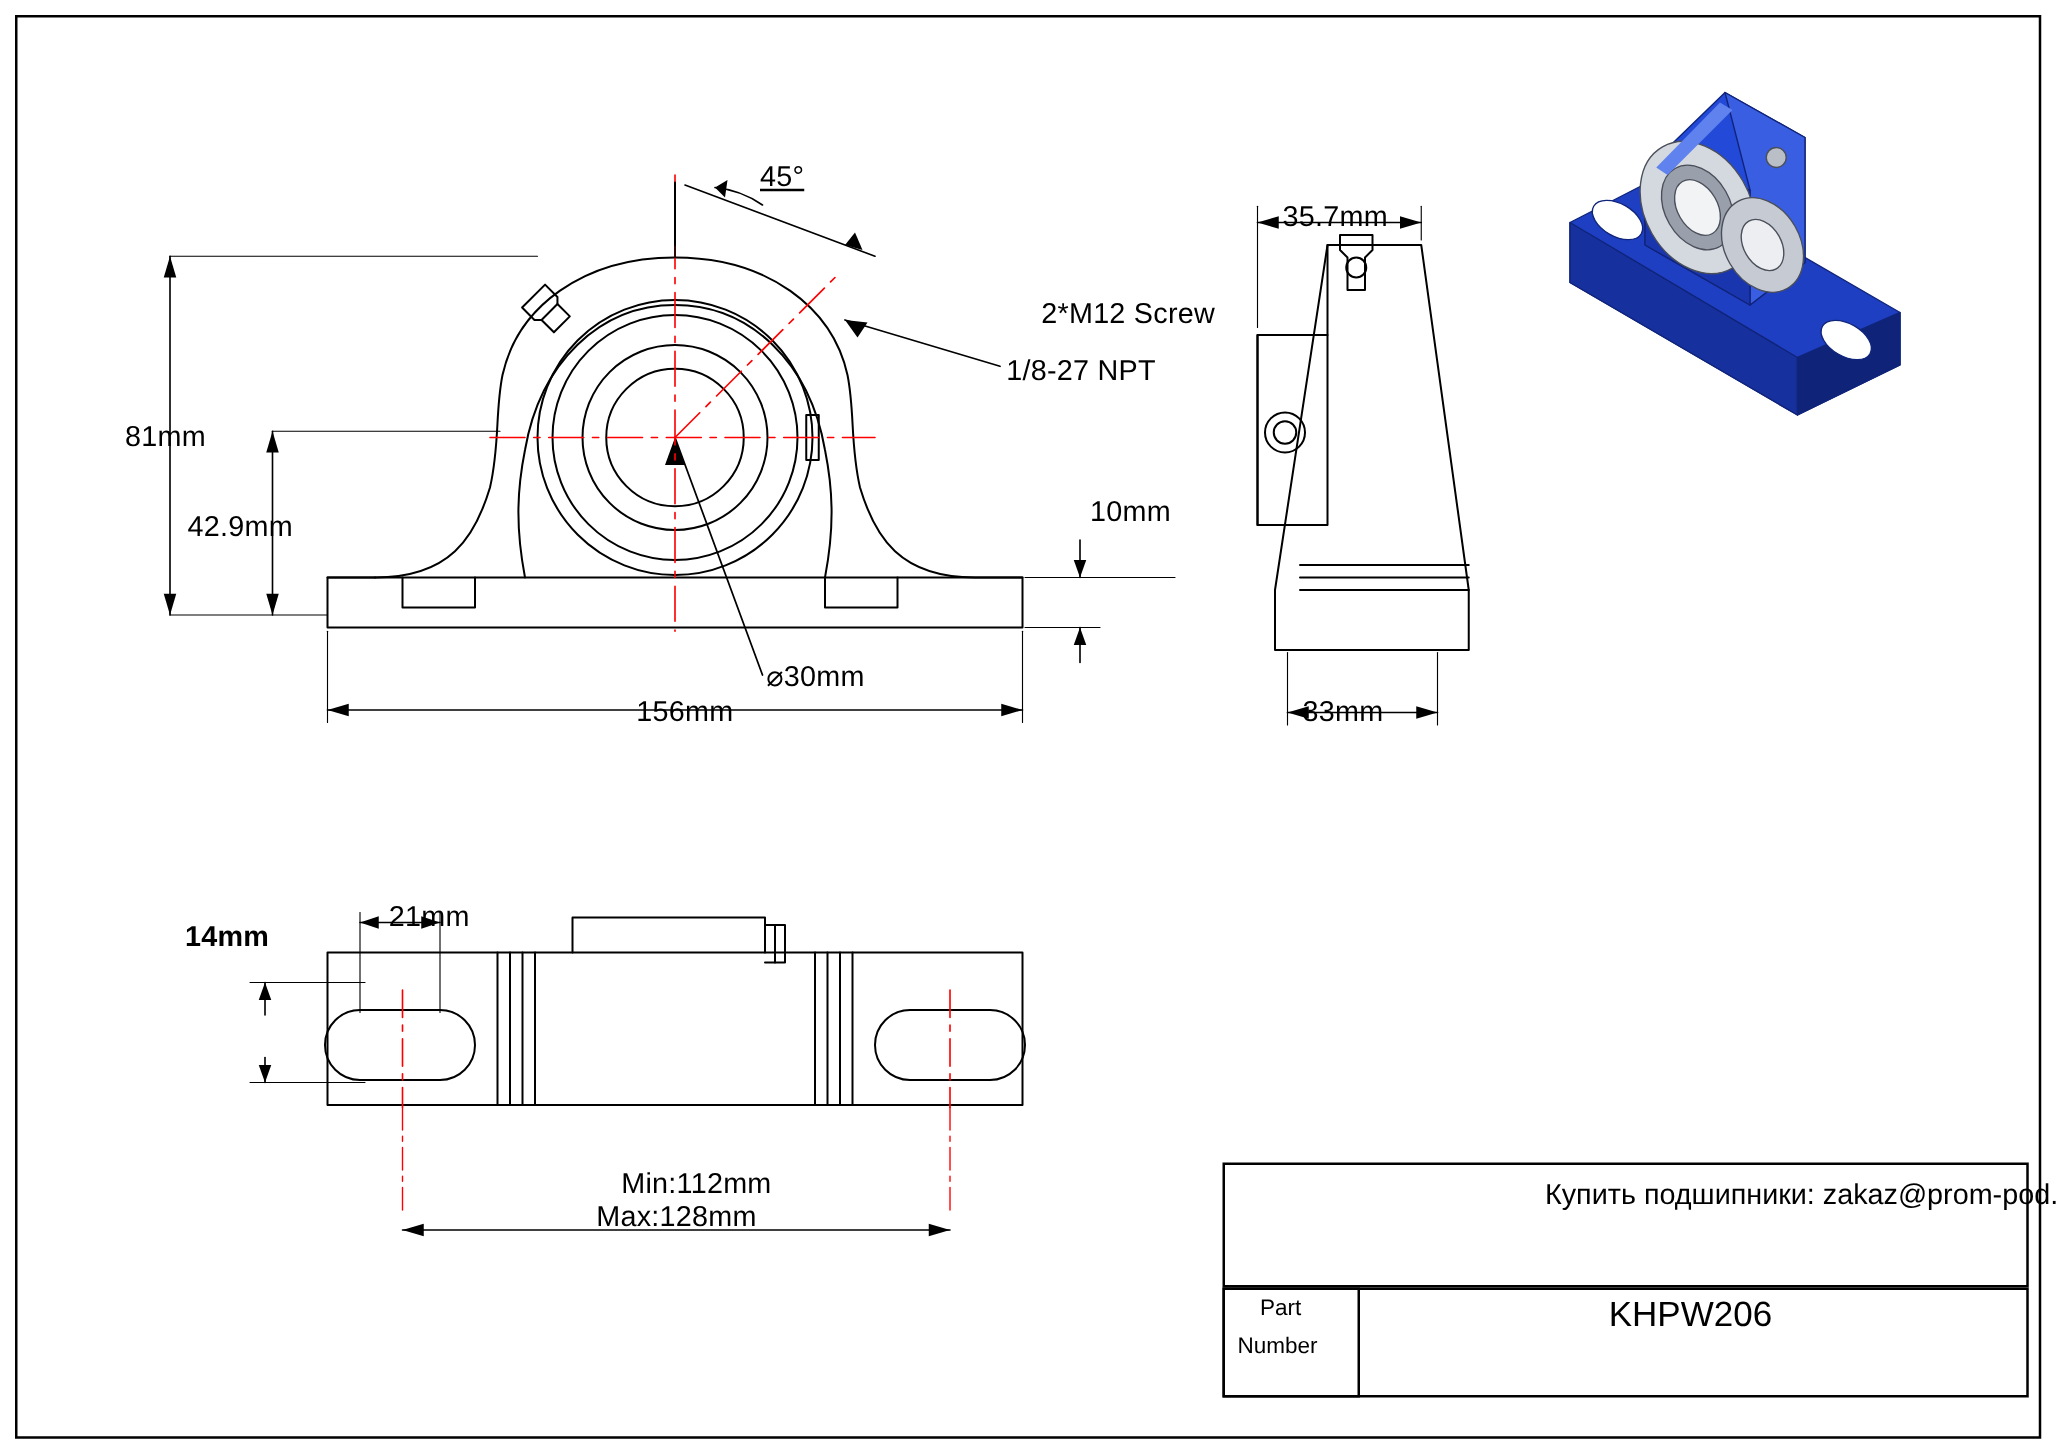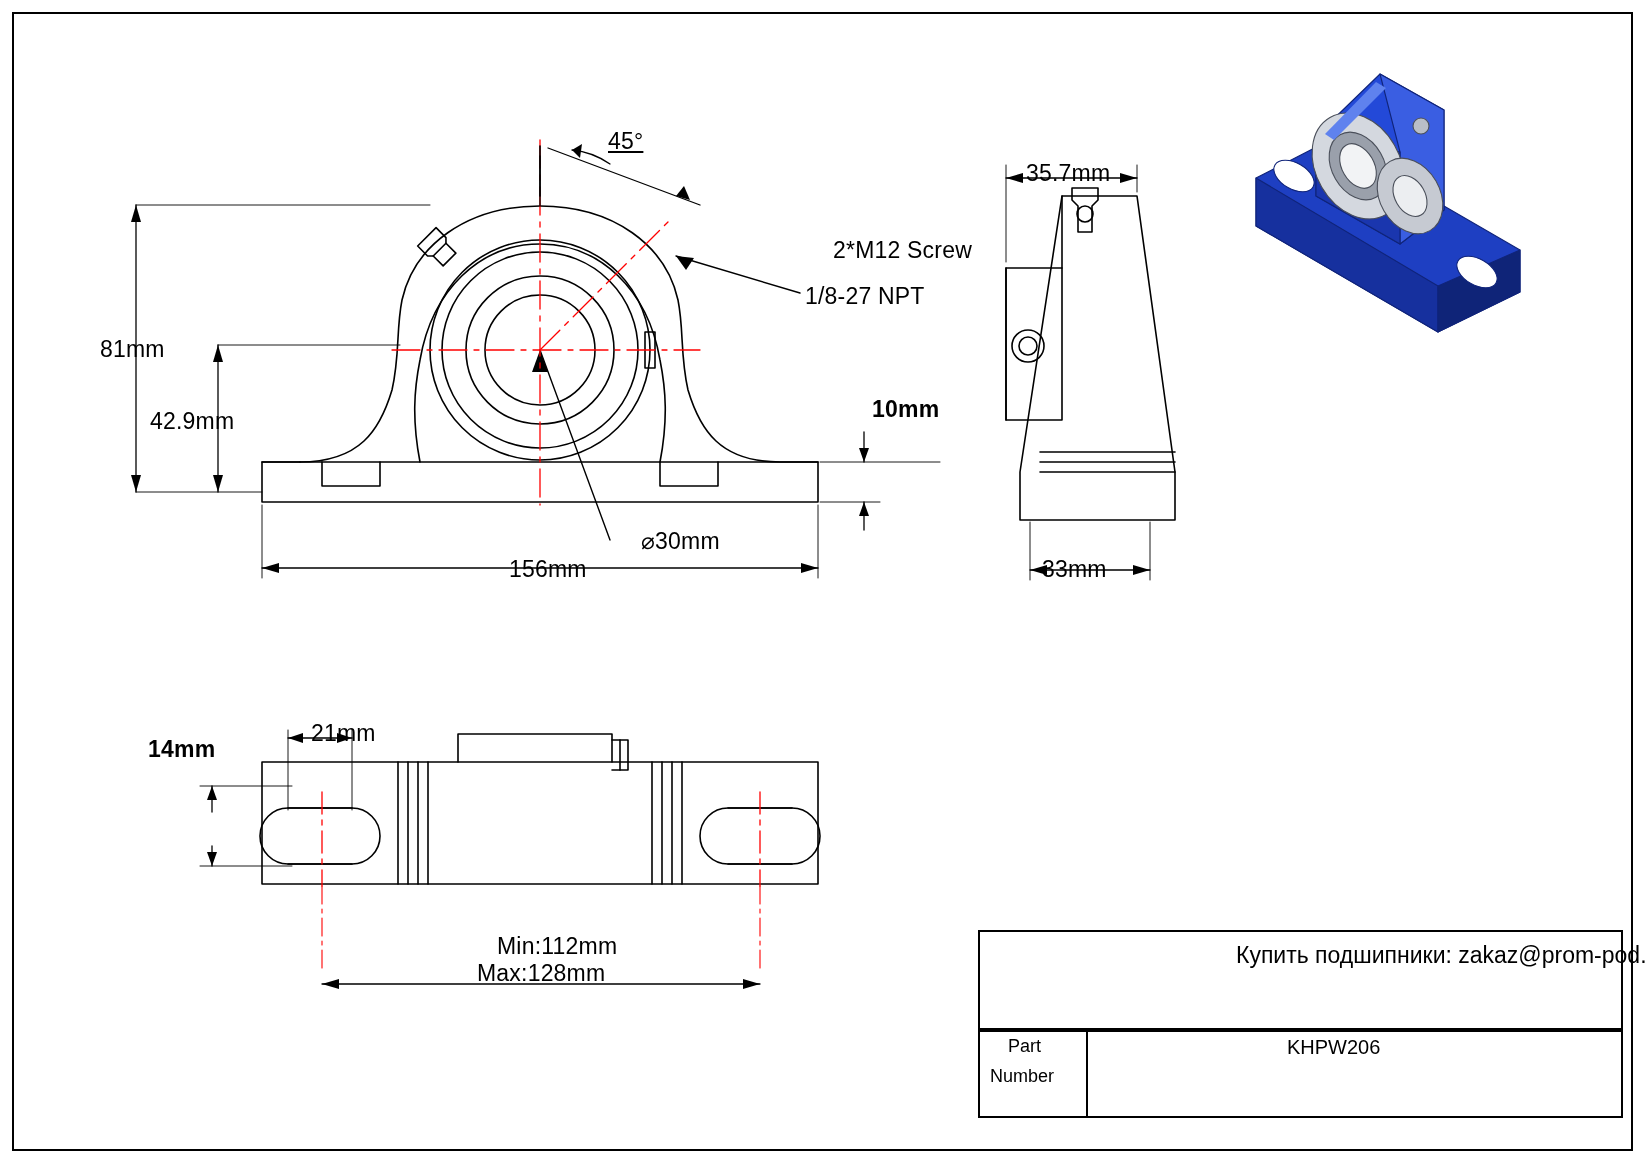--- a/index.html
+++ b/index.html
@@ -4,21 +4,21 @@
 <style>
   html,body{margin:0;padding:0;background:#ffffff;}
   body{width:1647px;height:1165px;position:relative;font-family:"Liberation Sans",sans-serif;color:#000;overflow:hidden;}
   #sheet{position:absolute;left:0;top:0;width:1647px;height:1165px;}
   .border-rect{position:absolute;left:12px;top:12px;width:1621px;height:1139px;border:2px solid #000;box-sizing:border-box;}
   .lbl{position:absolute;font-size:23px;color:#000;white-space:nowrap;letter-spacing:0.2px;}
   svg{position:absolute;left:0;top:0;}
   .ttl{position:absolute;border:2px solid #000;box-sizing:border-box;}
   .ttl-txt{position:absolute;font-size:18px;white-space:nowrap;}
   .email{font-size:23px;}
-  .pn{font-size:20px;}
+  .pn{font-size:28px;}
 </style>
 </head>
 <body>
 
 <div id="sheet">
 
   <div class="border-rect"></div>
 
   <svg width="1647" height="1165" viewBox="0 0 1647 1165">
     <g fill="none" stroke="#000" stroke-width="1.6" stroke-linecap="round" stroke-linejoin="round">
@@ -188,23 +188,23 @@
 
         <circle cx="1421" cy="126" r="8" fill="#b9bec7" stroke="#4a4f5a"></circle>
 
         <path d="M1325,134 L1376,82 L1386,88 L1334,140 Z" fill="#5f82ee" stroke="none"></path>
       </g>
     </g>
   </svg>
 
   <div class="lbl" style="left:100px;top:336px;">81mm</div>
   <div class="lbl" style="left:150px;top:408px;">42.9mm</div>
-  <div class="lbl" style="left:613px;top:528px;margin-left:28px;">⌀30mm</div>
+  <div class="lbl" style="left:613px;top:528px;">⌀30mm</div>
   <div class="lbl" style="left:509px;top:556px;">156mm</div>
-  <div class="lbl" style="left:872px;top:396px;font-weight:bold;">10mm</div>
+  <div class="lbl" style="left:872px;top:396px;">10mm</div>
   <div class="lbl" style="left:608px;top:128px;text-decoration:underline;">45°</div>
 
   <div class="lbl" style="left:1026px;top:160px;">35.7mm</div>
   <div class="lbl" style="left:1042px;top:556px;">33mm</div>
 
   <div class="lbl" style="left:311px;top:720px;">21mm</div>
   <div class="lbl" style="left:148px;top:736px;font-weight:bold;">14mm</div>
   <div class="lbl" style="left:481px;top:933px;margin-left:16px;">Min:112mm</div>
   <div class="lbl" style="left:477px;top:960px;">Max:128mm</div>
 

